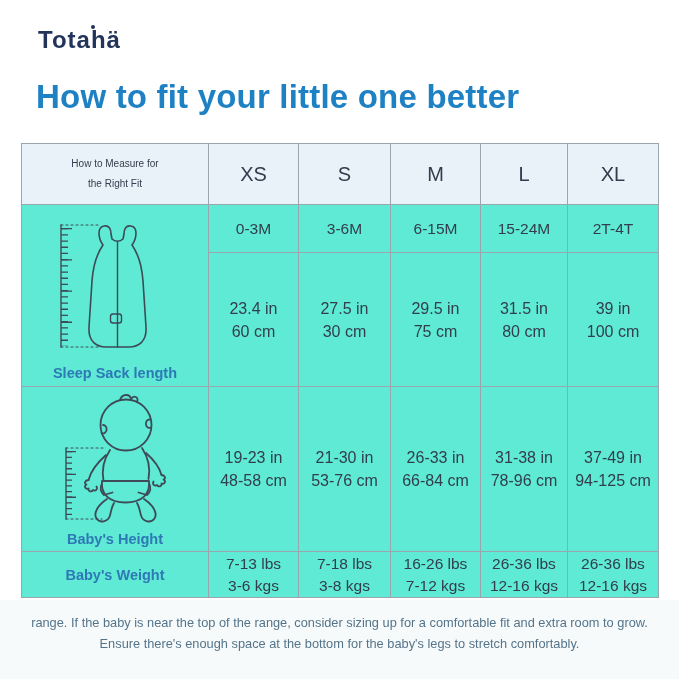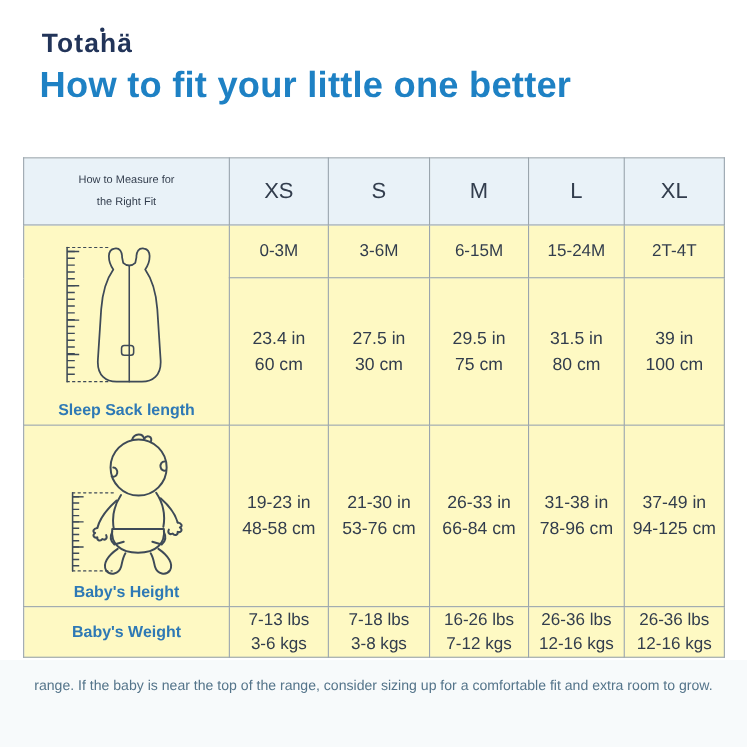--- a/index.html
+++ b/index.html
@@ -17,36 +17,36 @@
     color:var(--navy,#223459);
   }
   .logo-wrap{position:relative;display:inline-block;}
   .logo-paw-dot{
     position:absolute;right:26px;top:-1px;
     width:4px;height:4px;border-radius:50%;
     background:var(--navy,#223459);
   }
   
   .title{
-    position:absolute;left:36px;top:58px;
+    position:absolute;left:36px;top:78px;
     font-size:33px;font-weight:bold;letter-spacing:.2px;
     color:var(--title-blue,#1E81C4);
   }
   
   table.chart{
     position:absolute;left:21px;top:143px;
     border-collapse:collapse;table-layout:fixed;
     width:637px;
   }
   table.chart td,table.chart th{
     border:1px solid var(--border,#9AA5AD);
     text-align:center;vertical-align:middle;
     padding:0;margin:0;
     color:var(--cell-text,#323D4D);
-    background:#fef9c3;
+    background:#5eead4;
   }
   tr.head-row th{
     height:60px;
     background:var(--header-bg,#E9F2F8);
     font-weight:normal;
   }
   th.corner{font-size:10px;line-height:20px;font-weight:500;}
   th.size-h{font-size:20px;}
   th.hl{background:var(--highlight-header-bg,#B9D8EA);}
   td.hl{background:var(--highlight-cell-bg,#C9E1F1);}
@@ -233,15 +233,16 @@
       <td>
         <div class="val-sm">26-36 lbs</div>
         <div class="val-sm">12-16 kgs</div>
       </td>
     </tr>
   </tbody>
     </table>
 
   <div class="footer">
     <div>range. If the baby is near the top of the range, consider sizing up for a comfortable fit and extra room to grow.</div>
+    <div>Ensure there's enough space at the bottom for the baby's legs to stretch comfortably.</div>
   </div>
 
 </div>
 
 </body></html>

